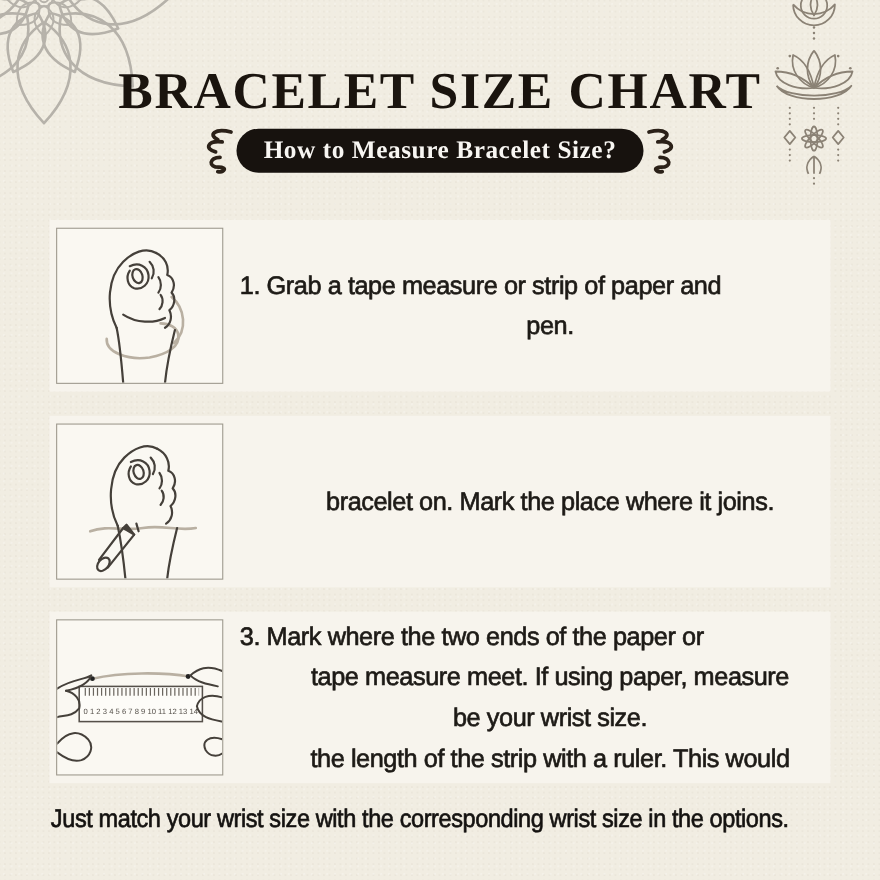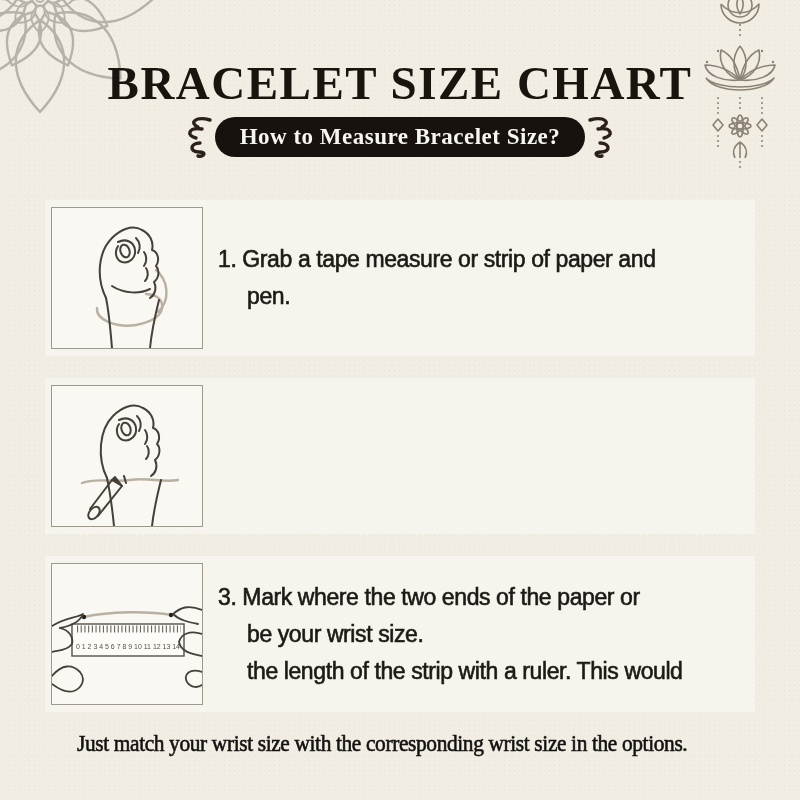--- a/index.html
+++ b/index.html
@@ -52,24 +52,24 @@
     background:#faf8f2; border:1px solid #9e998e;
     overflow:hidden;
   }
   .step-text{
     flex:1; padding-left:15px; padding-right:2px;
     font-size:23px; line-height:37px; letter-spacing:-0.4px;
     color:#1d1a16;
     -webkit-text-stroke:.6px #1d1a16;
   }
   .line{ white-space:nowrap; }
-  .line.cont{ padding-left:29px; }
+  .line.cont{ padding-left:29px;text-align:center; }
 
   .footer{
-    position:absolute; top:731px; left:0; width:764px; text-align:center;font-family:Liberation Serif, serif;
+    position:absolute; top:731px; left:0; width:764px; text-align:center;
   }
   .footer span{
     display:inline-block;
     transform:scaleX(.93);
     font-size:23px; letter-spacing:-0.4px; color:#141210;
     -webkit-text-stroke:.6px #141210;
     white-space:nowrap;
   }
   svg{ display:block; }
 </style>
@@ -242,20 +242,21 @@
             <path d="M67,34 C75,30 83,34 84,42 C85,50 78,56 71,54 C65,52 63,44 67,38"></path>
             <ellipse cx="74" cy="43" rx="4.5" ry="6.5" transform="rotate(-18 74 43)"></ellipse>
             <path d="M72,90 L74,97"></path>
             <path d="M70,100 L46,130 M60,94 L38,123"></path>
             <path d="M70,100 L60,94 L63,91 Z" fill="#45403a"></path>
             <ellipse cx="42" cy="127" rx="7" ry="4.6" transform="rotate(-50 42 127)"></ellipse>
           </g>
         </svg>
       </div>
       <div class="step-text">
+        <p class="line cont">bracelet on. Mark the place where it joins.</p>
       </div>
     </div>
 
     <div class="step-row">
       <div class="illus-box">
         <svg width="150" height="140" viewBox="0 0 150 140">
           <rect x="20" y="60" width="112" height="32" fill="#fdfcf8" stroke="#55504a" stroke-width="1.4"></rect>
           <line x1="25" y1="65" x2="129" y2="65" stroke="#6a655e" stroke-width="7" stroke-dasharray="1.1 2.6"></line>
           <text x="76" y="85" font-size="7" fill="#55504a" text-anchor="middle" textLength="104" lengthAdjust="spacingAndGlyphs" font-family="Liberation Sans, sans-serif">0 1 2 3 4 5 6 7 8 9 10 11 12 13 14</text>
           <g fill="none" stroke="#b9b0a2" stroke-width="2.4" stroke-linecap="round">
@@ -268,20 +269,21 @@
             <path d="M8,64 C16,66 22,72 20,80 C14,88 4,86 0,88"></path>
             <path d="M0,112 C10,100 20,100 28,108 C34,115 30,124 22,127 C13,130 4,123 0,120"></path>
             <path d="M150,46 C136,40 128,44 121,50 C127,56 136,58 146,60"></path>
             <path d="M150,70 C138,66 129,70 127,78 C129,88 140,90 150,92"></path>
             <path d="M150,108 C138,104 131,110 135,118 C139,124 146,124 150,121"></path>
           </g>
         </svg>
       </div>
       <div class="step-text">
         <p class="line">3. Mark where the two ends of the paper or</p>
+        <p class="line cont">tape measure meet. If using paper, measure</p>
         <p class="line cont">be your wrist size.</p>
         <p class="line cont">the length of the strip with a ruler. This would</p>
       </div>
     </div>
 
   </div>
 
   <div class="footer">
     <span>Just match your wrist size with the corresponding wrist size in the options.</span>
   </div>

